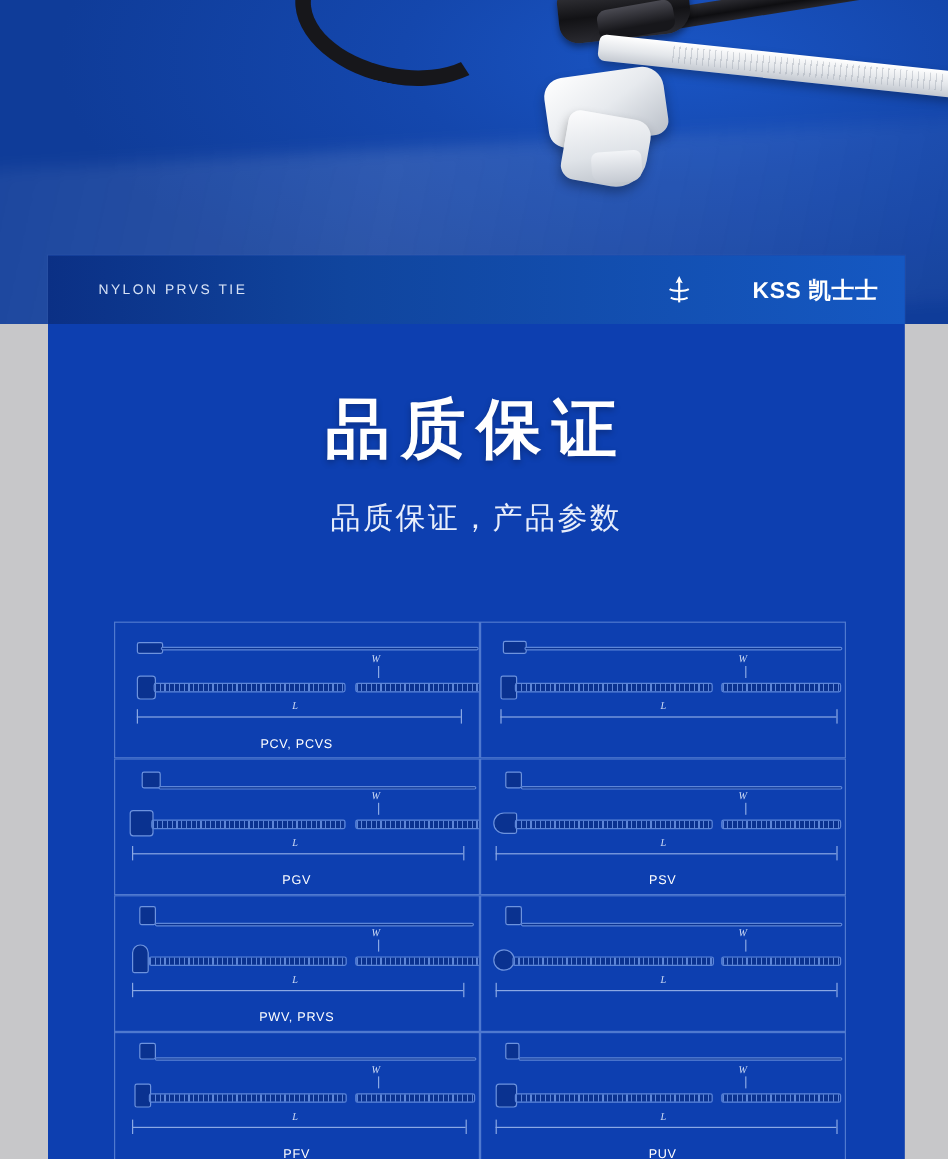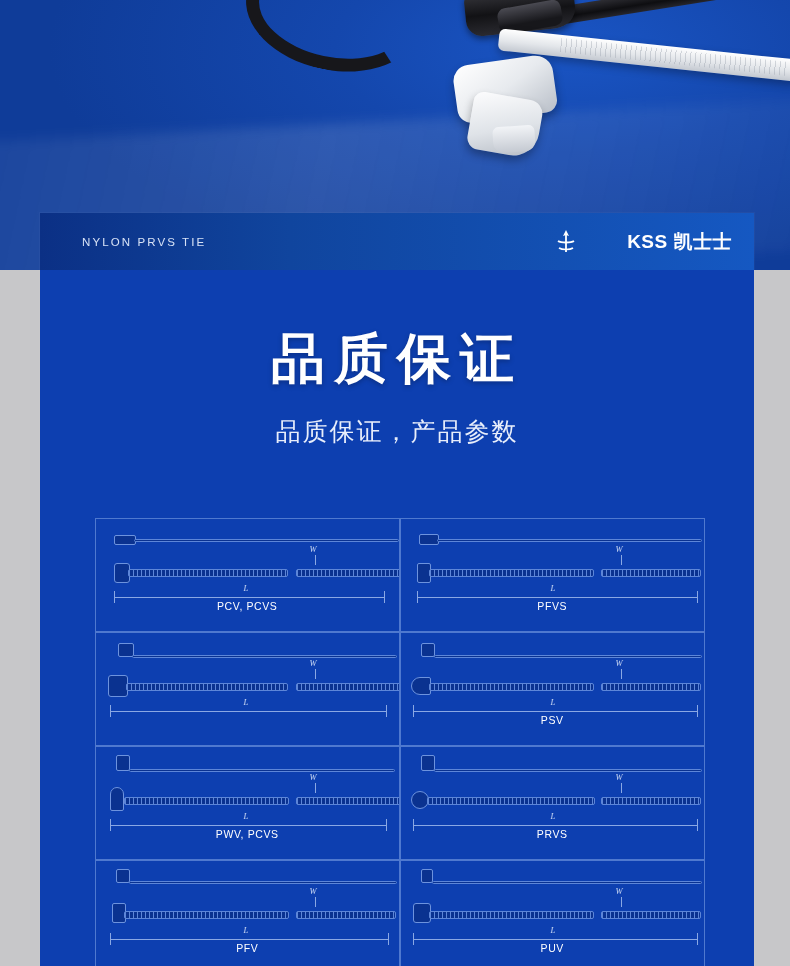--- a/index.html
+++ b/index.html
@@ -214,21 +214,21 @@
     box-sizing: border-box;
     background: #0d3fb0;
     overflow: hidden;
   }
   .cell .art {
     position: absolute;
     left: 0; top: 0; right: 0; bottom: 20px;
   }
   .cell .code {
     position: absolute;
-    left: 0; right: 0; bottom: 19px;
+    left: 0; right: 0; bottom: 5px;
     text-align: center;
     color: #ffffff;
     font-size: 10.5px;
     letter-spacing: 0.6px;
   }
 
   
   .strap {
     position: absolute;
     height: 8px;
@@ -352,37 +352,37 @@
         <div class="mount" style="left:16px; top:44px; width:14px; height:20px; border-radius:2px;"></div>
         <div class="strap ridged" style="left:28px; top:50px; width:165px;"></div>
         <div class="strap ridged" style="left:200px; top:50px; width:100px;"></div>
         <div class="vdim" style="left:220px; top:36px; height:10px;"></div>
         <div class="dimlabel" style="left:215px; top:25px;">W</div>
         <div class="dimline" style="left:16px; top:78px; width:280px;"></div>
         <div class="dimtick" style="left:16px; top:72px; height:12px;"></div>
         <div class="dimtick" style="left:296px; top:72px; height:12px;"></div>
         <div class="dimlabel" style="left:150px; top:64px;">L</div>
       </div>
-      <div class="code">PFVS</div>
     </div>
 
     <div class="cell">
       <div class="art">
         <div class="headbox" style="left:22px; top:10px; width:16px; height:14px;"></div>
         <div class="tailthin" style="left:36px; top:22px; width:265px;"></div>
         <div class="mount" style="left:12px; top:42px; width:20px; height:22px; border-radius:3px;"></div>
         <div class="strap ridged" style="left:30px; top:50px; width:162px;"></div>
         <div class="strap ridged" style="left:200px; top:50px; width:105px;"></div>
         <div class="vdim" style="left:219px; top:36px; height:10px;"></div>
         <div class="dimlabel" style="left:214px; top:25px;">W</div>
         <div class="dimline" style="left:14px; top:78px; width:276px;"></div>
         <div class="dimtick" style="left:14px; top:72px; height:12px;"></div>
         <div class="dimtick" style="left:290px; top:72px; height:12px;"></div>
         <div class="dimlabel" style="left:148px; top:64px;">L</div>
       </div>
+      <div class="code">PGV</div>
     </div>
 
     <div class="cell">
       <div class="art">
         <div class="headbox" style="left:20px; top:10px; width:14px; height:14px;"></div>
         <div class="tailthin" style="left:33px; top:22px; width:268px;"></div>
         <div class="mount" style="left:10px; top:44px; width:20px; height:18px; border-radius:9px 2px 2px 9px;"></div>
         <div class="strap ridged" style="left:28px; top:50px; width:165px;"></div>
         <div class="strap ridged" style="left:200px; top:50px; width:100px;"></div>
         <div class="vdim" style="left:220px; top:36px; height:10px;"></div>
@@ -402,38 +402,37 @@
         <div class="mount" style="left:14px; top:40px; width:14px; height:24px; border-radius:7px 7px 2px 2px;"></div>
         <div class="strap ridged" style="left:28px; top:50px; width:165px;"></div>
         <div class="strap ridged" style="left:200px; top:50px; width:105px;"></div>
         <div class="vdim" style="left:219px; top:36px; height:10px;"></div>
         <div class="dimlabel" style="left:214px; top:25px;">W</div>
         <div class="dimline" style="left:14px; top:78px; width:276px;"></div>
         <div class="dimtick" style="left:14px; top:72px; height:12px;"></div>
         <div class="dimtick" style="left:290px; top:72px; height:12px;"></div>
         <div class="dimlabel" style="left:148px; top:64px;">L</div>
       </div>
-      <div class="code">PWV, PCVS</div>
+      <div class="code">PWV, PRVS</div>
     </div>
 
     <div class="cell">
       <div class="art">
         <div class="headbox" style="left:20px; top:8px; width:14px; height:16px;"></div>
         <div class="tailthin" style="left:33px; top:22px; width:268px;"></div>
         <div class="mount" style="left:10px; top:44px; width:18px; height:18px; border-radius:9px;"></div>
         <div class="strap ridged" style="left:26px; top:50px; width:168px;"></div>
         <div class="strap ridged" style="left:200px; top:50px; width:100px;"></div>
         <div class="vdim" style="left:220px; top:36px; height:10px;"></div>
         <div class="dimlabel" style="left:215px; top:25px;">W</div>
         <div class="dimline" style="left:12px; top:78px; width:284px;"></div>
         <div class="dimtick" style="left:12px; top:72px; height:12px;"></div>
         <div class="dimtick" style="left:296px; top:72px; height:12px;"></div>
         <div class="dimlabel" style="left:150px; top:64px;">L</div>
       </div>
-      <div class="code">PRVS</div>
     </div>
 
     <div class="cell">
       <div class="art">
         <div class="headbox" style="left:20px; top:8px; width:14px; height:14px;"></div>
         <div class="tailthin" style="left:33px; top:20px; width:268px;"></div>
         <div class="mount" style="left:16px; top:42px; width:14px; height:20px; border-radius:2px;"></div>
         <div class="strap ridged" style="left:28px; top:50px; width:165px;"></div>
         <div class="strap ridged" style="left:200px; top:50px; width:100px;"></div>
         <div class="vdim" style="left:219px; top:36px; height:10px;"></div>

